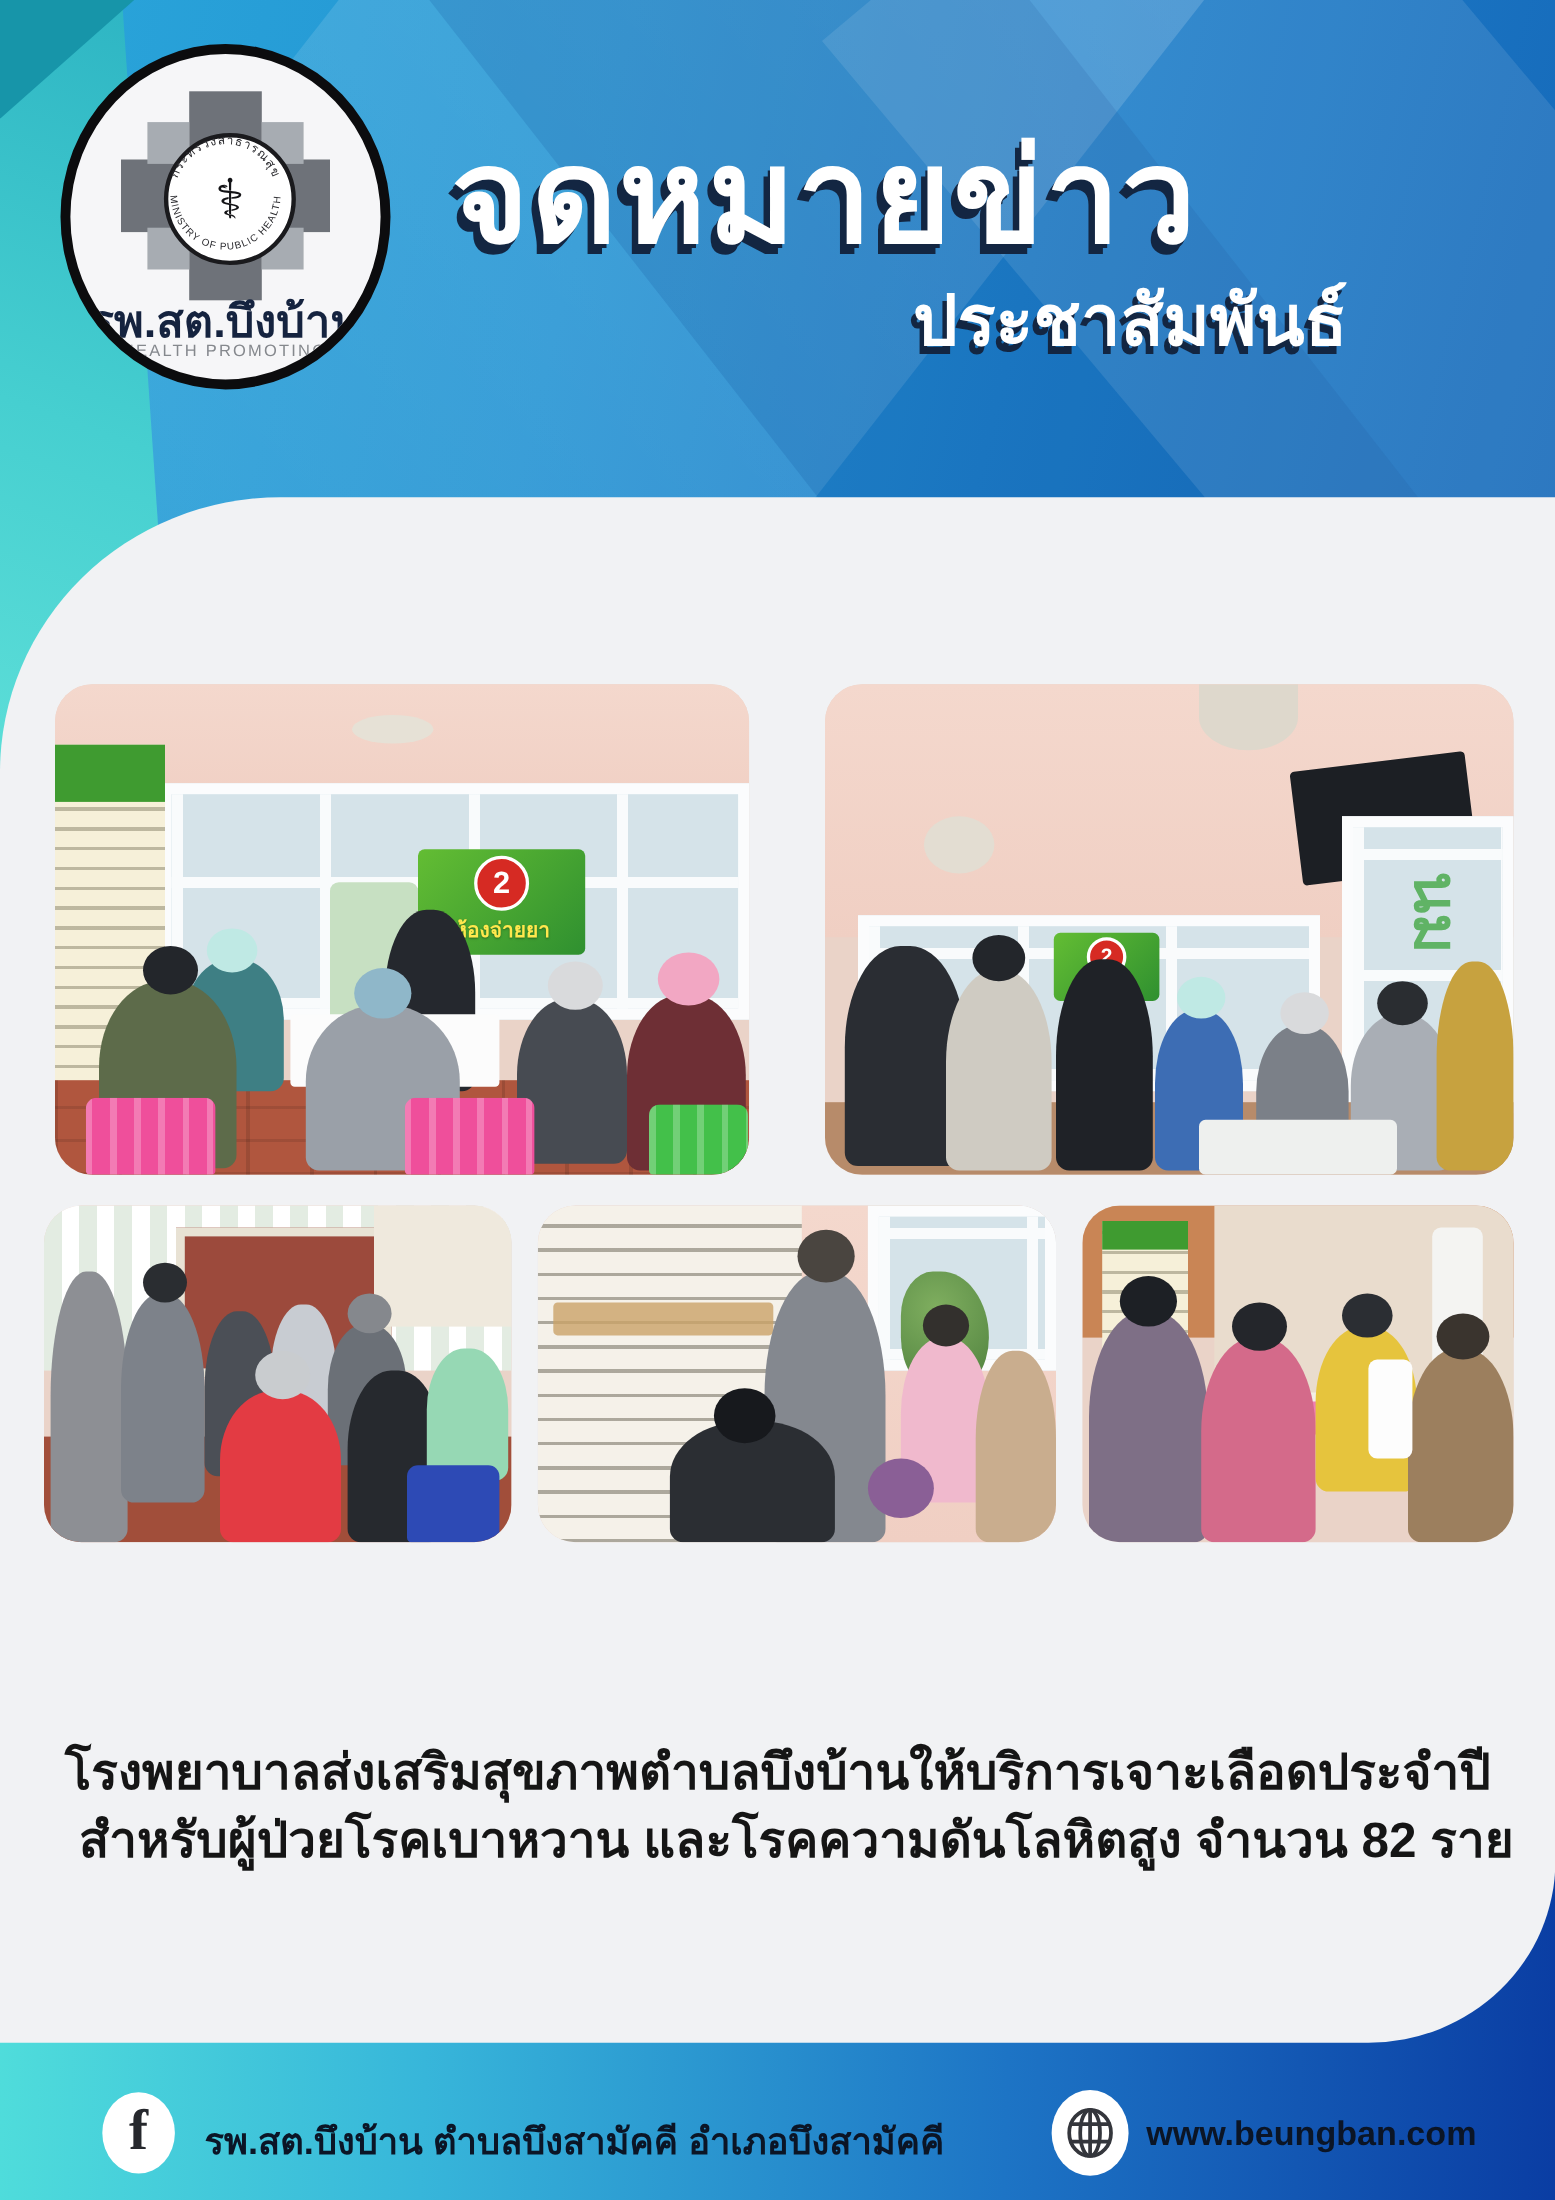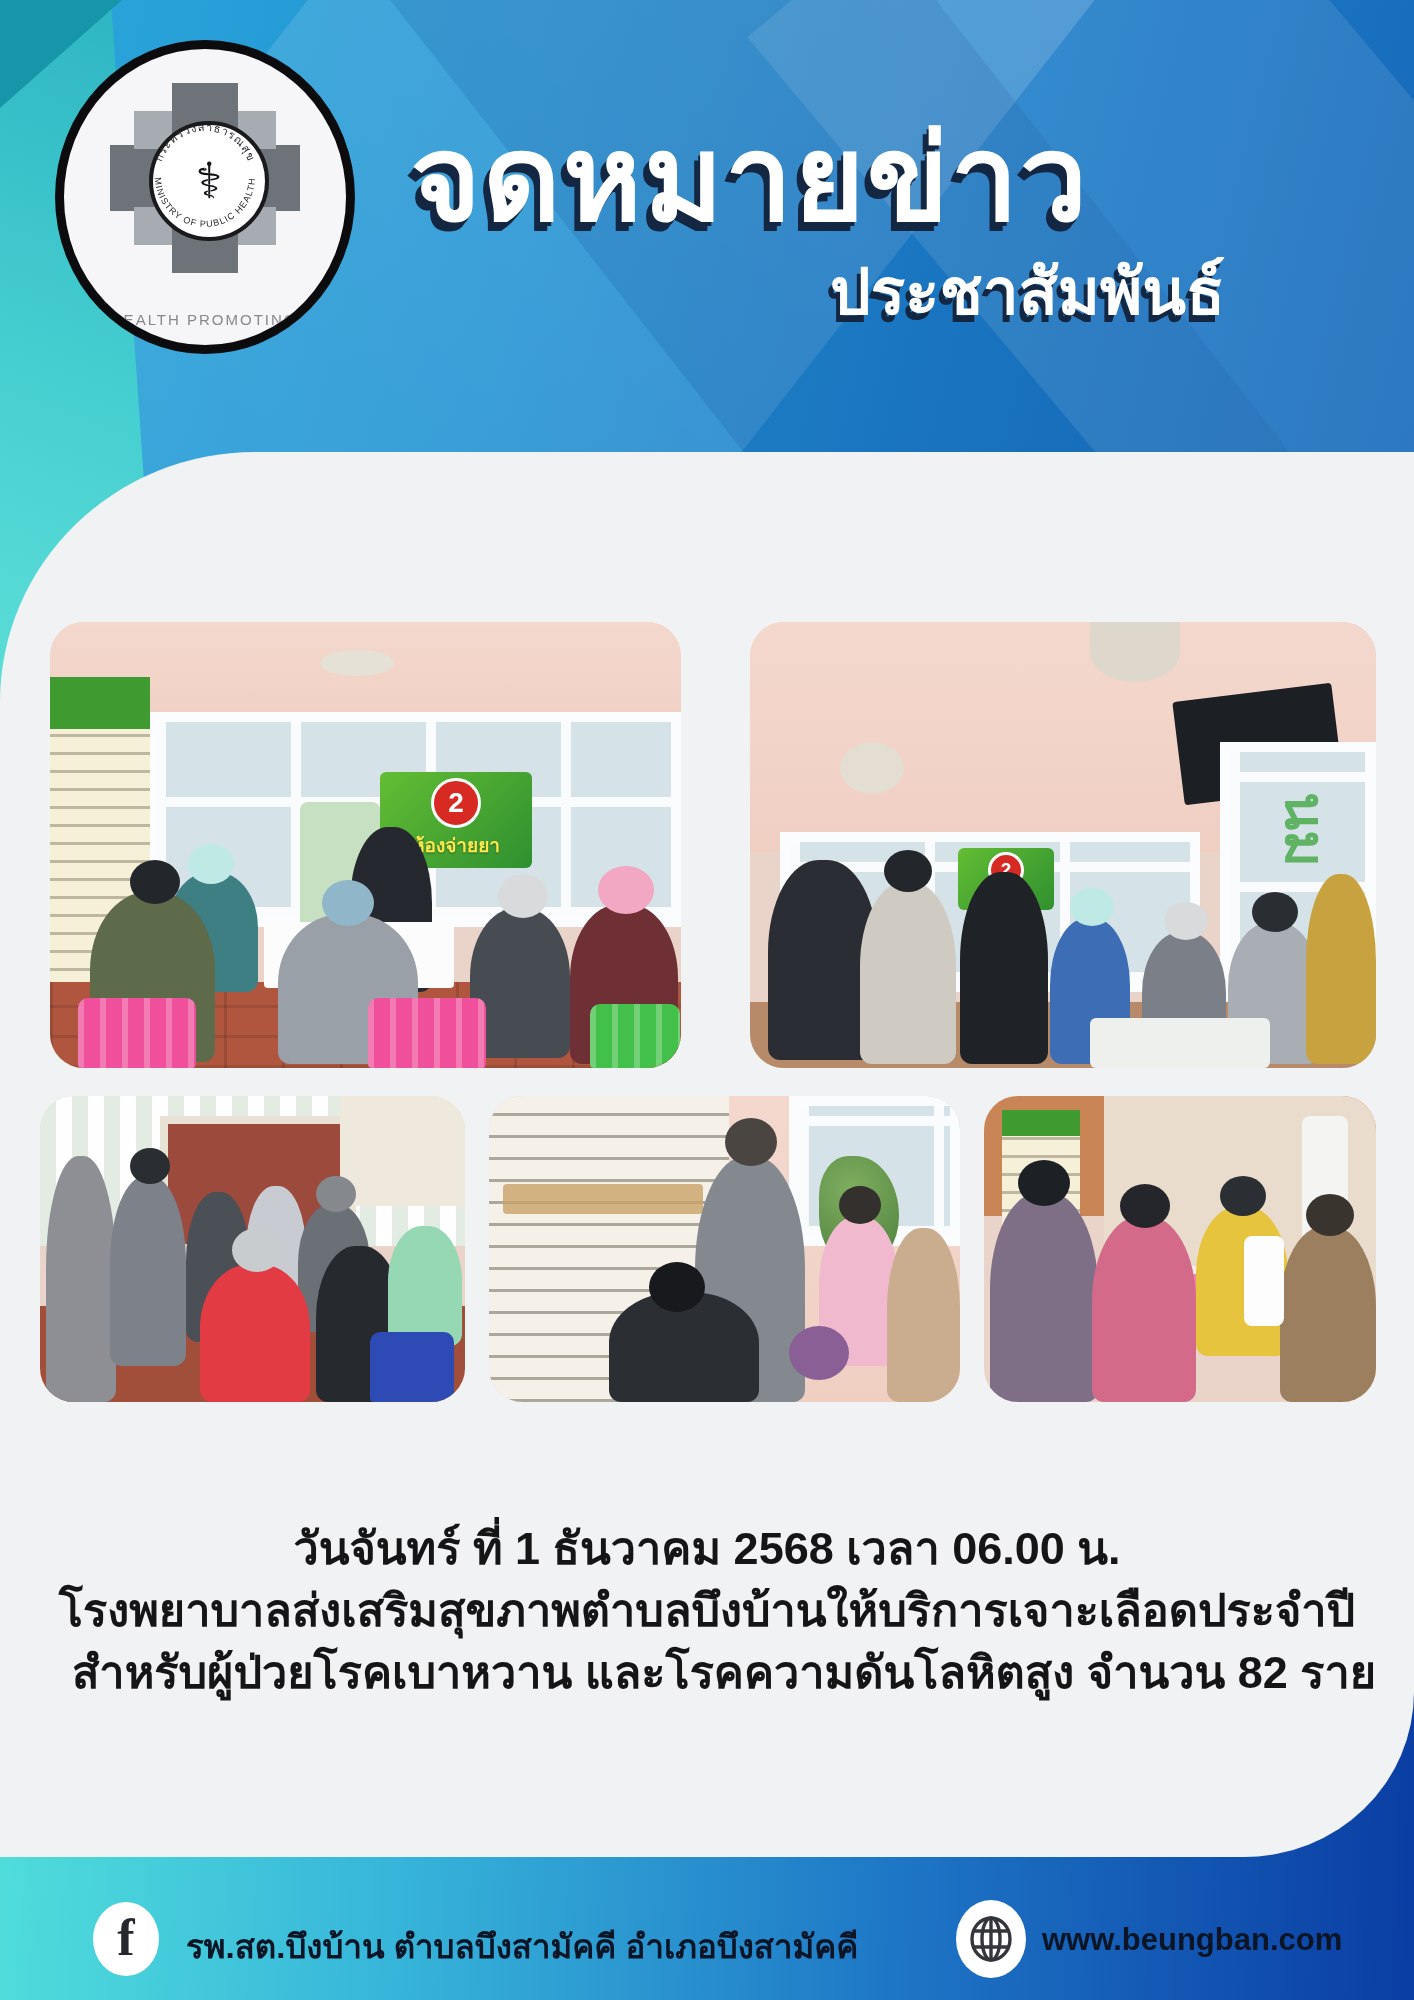--- a/index.html
+++ b/index.html
@@ -129,20 +129,21 @@
       <span>⚕</span>
     </div>
     <svg class="seal-svg" viewBox="0 0 120 120">
       <defs>
         <path id="arcTop" d="M 14 60 A 46 46 0 0 1 106 60"></path>
         <path id="arcBot" d="M 10 60 A 50 50 0 0 0 110 60"></path>
       </defs>
       <text><textPath href="#arcTop" startOffset="50%" text-anchor="middle">กระทรวงสาธารณสุข</textPath></text>
       <text style="font-size:9px"><textPath href="#arcBot" startOffset="50%" text-anchor="middle">MINISTRY OF PUBLIC HEALTH</textPath></text>
     </svg>
+    <div class="logo-th">รพ.สต.บึงบ้าน</div>
     <div class="logo-en">BAN HEALTH PROMOTING HOS</div>
   </div>
 
   <div class="title">จดหมายข่าว</div>
   <div class="subtitle">ประชาสัมพันธ์</div>
 
 
   <div class="photo" id="ph1">
     <div class="abs wall" style="left:0;top:0;width:631px;height:120px;"></div>
     <div class="abs" style="left:270px;top:28px;width:74px;height:26px;border-radius:50%;background:#e6e1d6;"></div>
@@ -246,21 +247,20 @@
     <div class="hd" style="left:34px;top:64px;width:52px;height:46px;background:#1d2025;"></div>
     <div class="p" style="left:108px;top:120px;width:104px;height:186px;background:#d46a8a;"></div>
     <div class="hd" style="left:136px;top:88px;width:50px;height:44px;background:#24262b;"></div>
     <div class="p" style="left:212px;top:110px;width:92px;height:150px;background:#e6c43d;"></div>
     <div class="hd" style="left:236px;top:80px;width:46px;height:40px;background:#2b2e33;"></div>
     <div class="p" style="left:296px;top:130px;width:96px;height:176px;background:#9c7f5e;"></div>
     <div class="hd" style="left:322px;top:98px;width:48px;height:42px;background:#3a342e;"></div>
     <div class="abs" style="left:260px;top:140px;width:40px;height:90px;background:#fdfdfd;border-radius:8px;"></div>
   </div>
 
-  <div class="body-line" style="top:1512px;">วันจันทร์ ที่ 1 ธันวาคม 2568 เวลา 06.00 น.</div>
   <div class="body-line" style="top:1574px;">โรงพยาบาลส่งเสริมสุขภาพตำบลบึงบ้านให้บริการเจาะเลือดประจำปี</div>
   <div class="body-line" style="top:1636px;padding-left:17px;">สำหรับผู้ป่วยโรคเบาหวาน และโรคความดันโลหิตสูง จำนวน 82 ราย</div>
 
   <div class="foot-circle" style="left:93px;top:1902px;width:66px;height:74px;">
     <span class="fb-glyph">f</span>
   </div>
   <div class="foot-text" style="left:186px;top:1920px;">รพ.สต.บึงบ้าน ตำบลบึงสามัคคี  อำเภอบึงสามัคคี</div>
   <div class="foot-circle" style="left:956px;top:1900px;width:70px;height:78px;">
     <svg width="46" height="50" viewBox="0 0 46 50">
       <g fill="none" stroke="#34363c" stroke-width="3.4">

